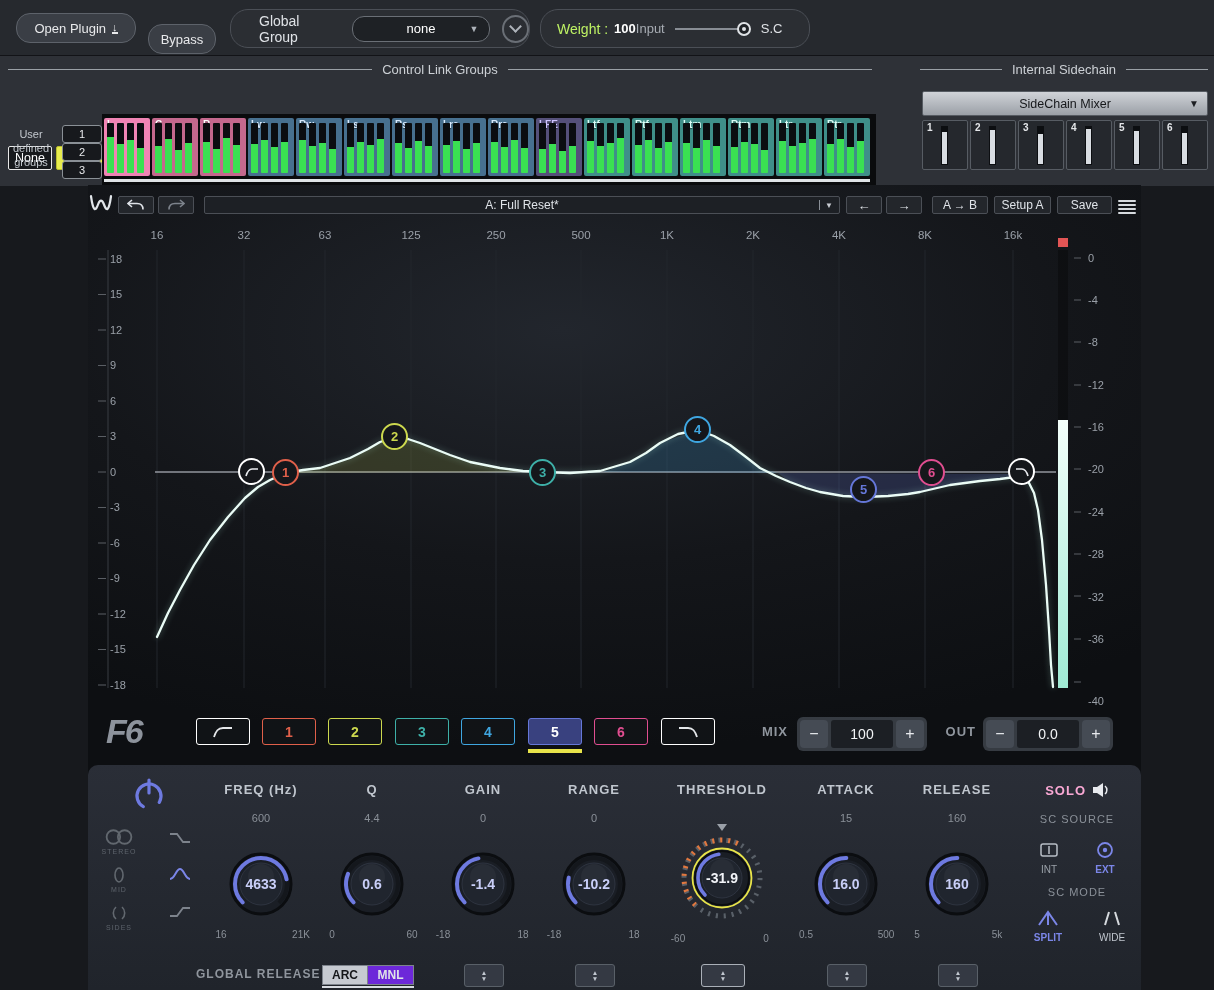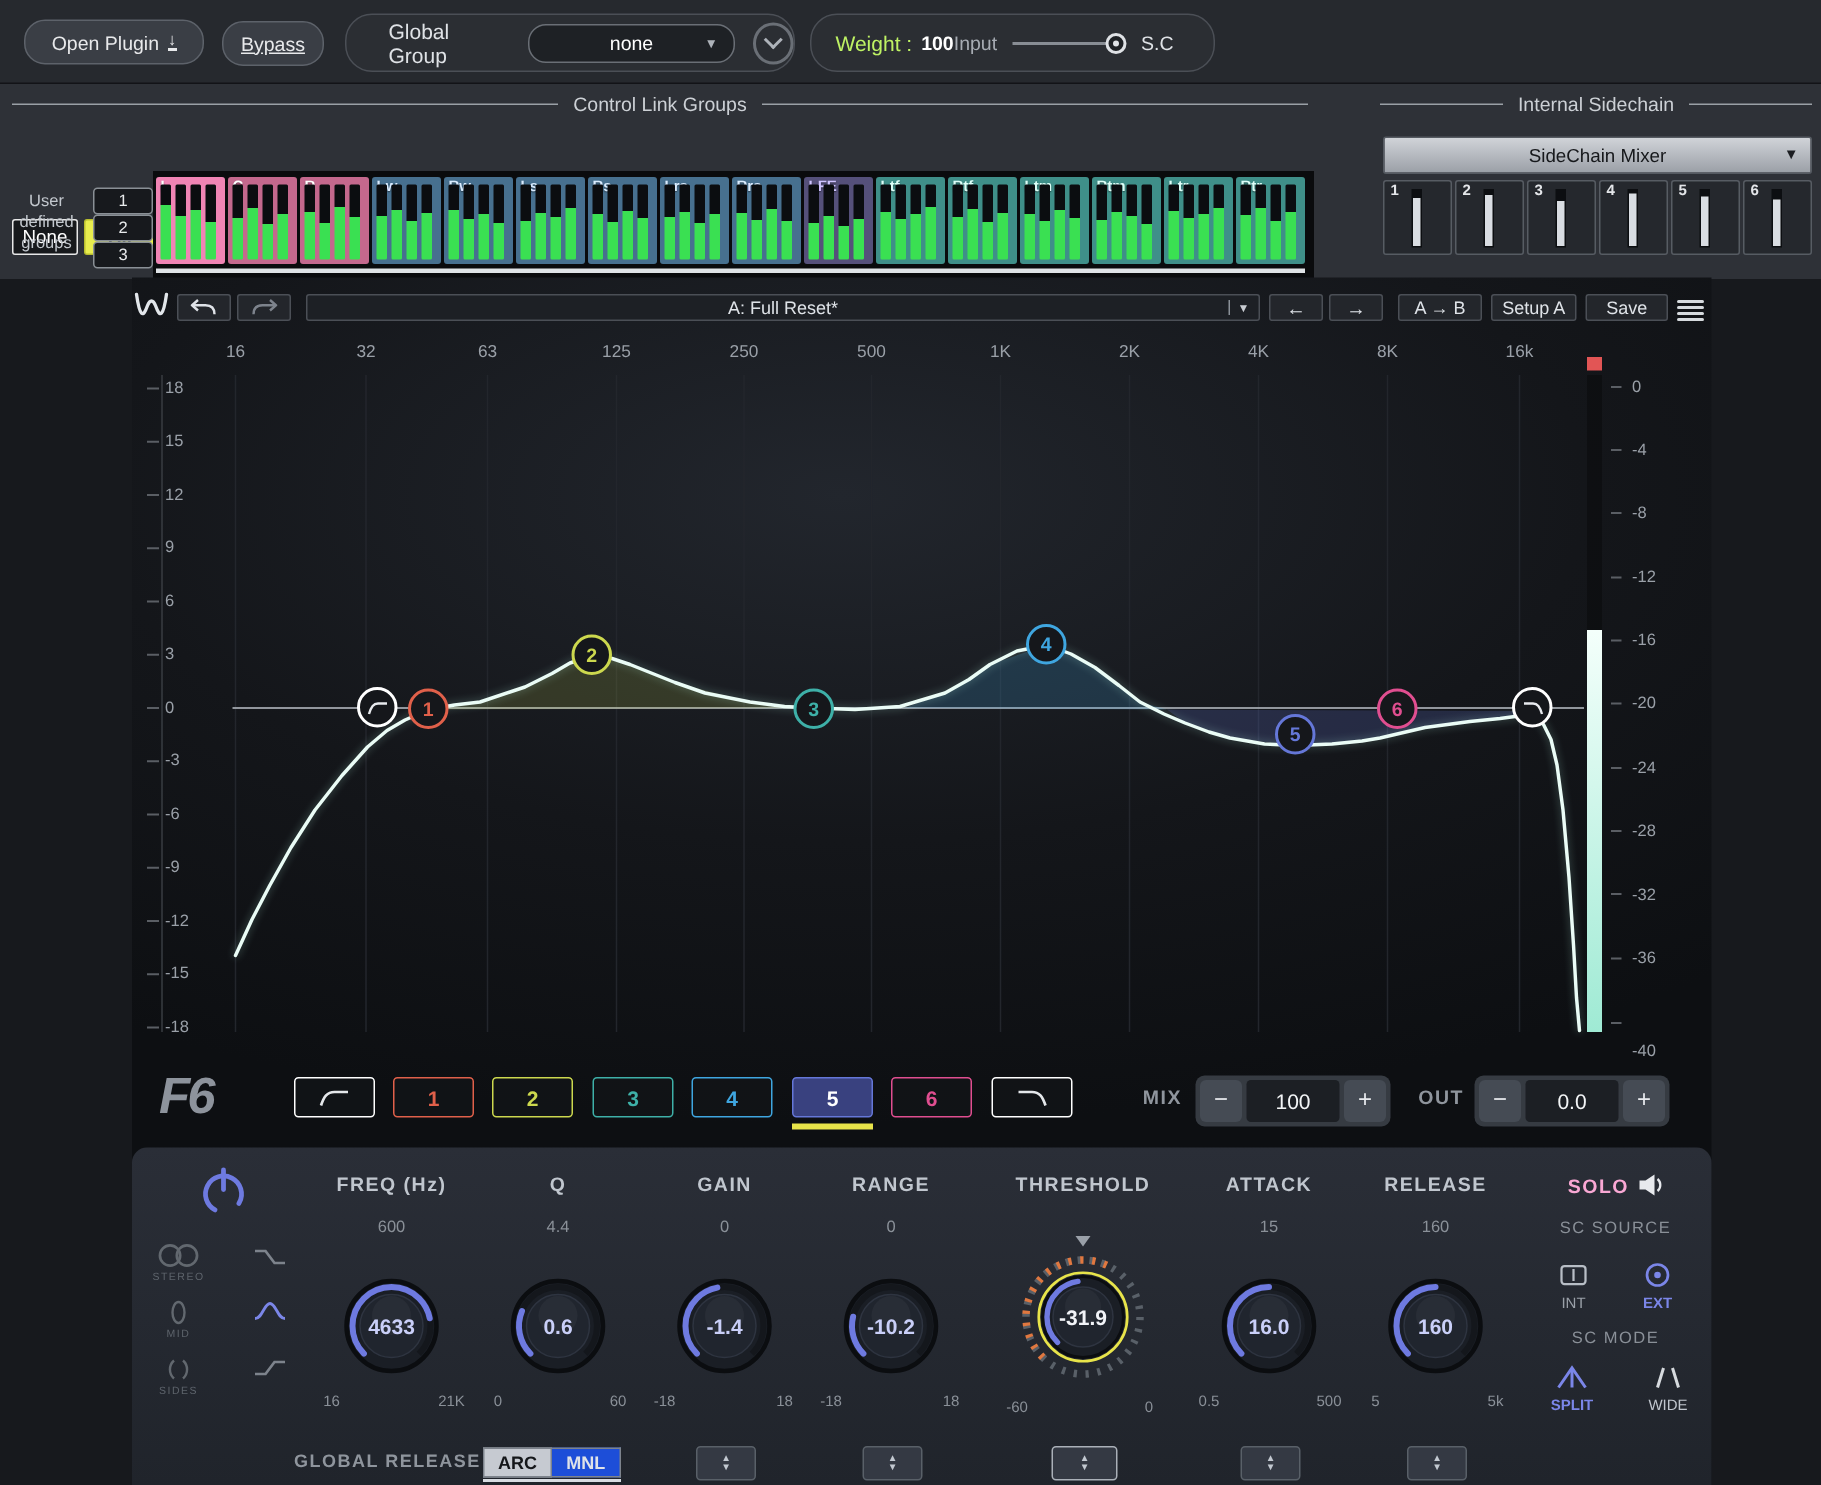--- a/index.html
+++ b/index.html
@@ -66,21 +66,21 @@
 </head>
 <body>
 
 <div class="stage">
 
   <div class="topbar">
     <div class="pill" style="left:16px;top:13px;width:118px;height:28px;">
       <span>Open Plugin</span>
       <span style="font-size:11px;border-bottom:2px solid #e8e9eb;line-height:10px;">↓</span>
     </div>
-    <div class="pill" style="left:148px;top:14px;width:66px;height:28px;text-decoration:underline;">
+    <div class="pill" style="left:148px;top:24px;width:66px;height:28px;">
       <span>Bypass</span>
     </div>
     <div class="grp" style="left:230px;top:9px;width:298px;height:37px;">
       <span style="margin-left:28px;color:#dfe2e6;font-size:14px;">Global Group</span>
       <div class="dd" style="margin-left:12px;width:138px;height:24px;position:relative;">
         <span>none</span>
         <span style="position:absolute;right:10px;color:#aeb3ba;font-size:9px;">▼</span>
       </div>
       <div style="margin-left:12px;width:24px;height:24px;border:2px solid #6a6f76;border-radius:50%;display:flex;align-items:center;justify-content:center;">
         <span class="chev"></span>
@@ -637,21 +637,21 @@
   <div class="abs" style="left:1028px;top:932px;width:40px;text-align:center;font-size:10px;font-weight:bold;color:#7b86e8;">SPLIT</div>
   <svg class="abs" style="left:1100px;top:908px;cursor:pointer;" width="24" height="20" viewBox="0 0 24 18">
     <path d="M9 3 L5 16 M15 3 L19 16" stroke="#d6dade" stroke-width="2" fill="none"></path>
   </svg>
   <div class="abs" style="left:1092px;top:932px;width:40px;text-align:center;font-size:10px;color:#c0c6ce;">WIDE</div>
 
   <div class="abs" style="left:196px;top:967px;font-size:12px;font-weight:bold;letter-spacing:1px;color:#8f959d;">GLOBAL RELEASE</div>
   <div class="abs" style="left:322px;top:965px;width:46px;height:20px;background:#c6cad1;border:1px solid #7d838c;box-sizing:border-box;display:flex;align-items:center;justify-content:center;font-size:12px;font-weight:bold;color:#15171a;cursor:pointer;">
       <span>ARC</span>
     </div>
-  <div class="abs" style="left:368px;top:965px;width:46px;height:20px;background:#1d4ed8;border:1px solid #7d838c;border-left:none;box-sizing:border-box;display:flex;align-items:center;justify-content:center;font-size:12px;font-weight:bold;color:#dfe3e8;cursor:pointer;">
+  <div class="abs" style="left:368px;top:965px;width:46px;height:20px;background:#6d28d9;border:1px solid #7d838c;border-left:none;box-sizing:border-box;display:flex;align-items:center;justify-content:center;font-size:12px;font-weight:bold;color:#dfe3e8;cursor:pointer;">
       <span>MNL</span>
     </div>
   <div class="abs" style="left:322px;top:986px;width:92px;height:2px;background:#d8dce2;"></div>
 
   <div class="udbtn" style="left:464px;">
       <span>▲</span>
       <span>▼</span>
     </div>
   <div class="udbtn" style="left:575px;">
       <span>▲</span>

